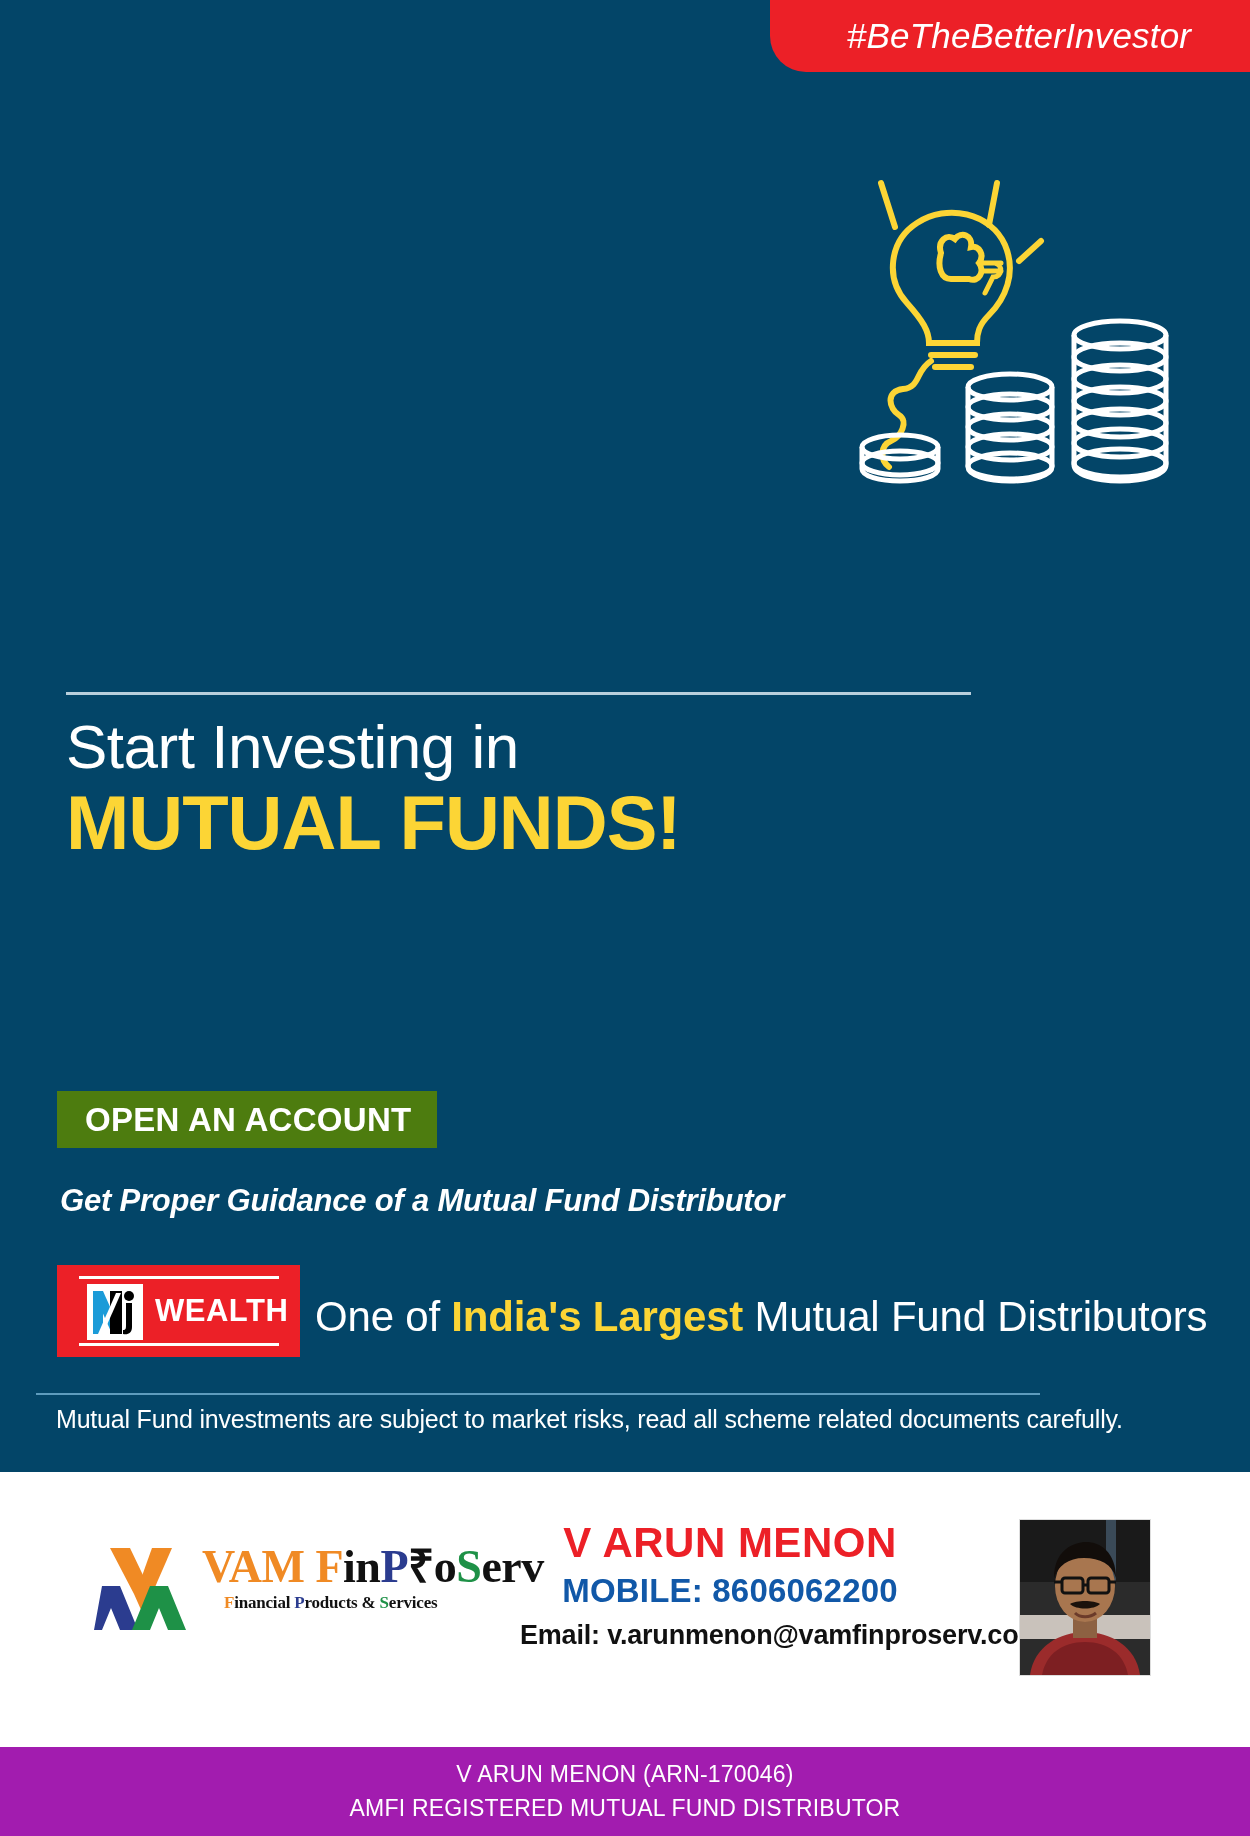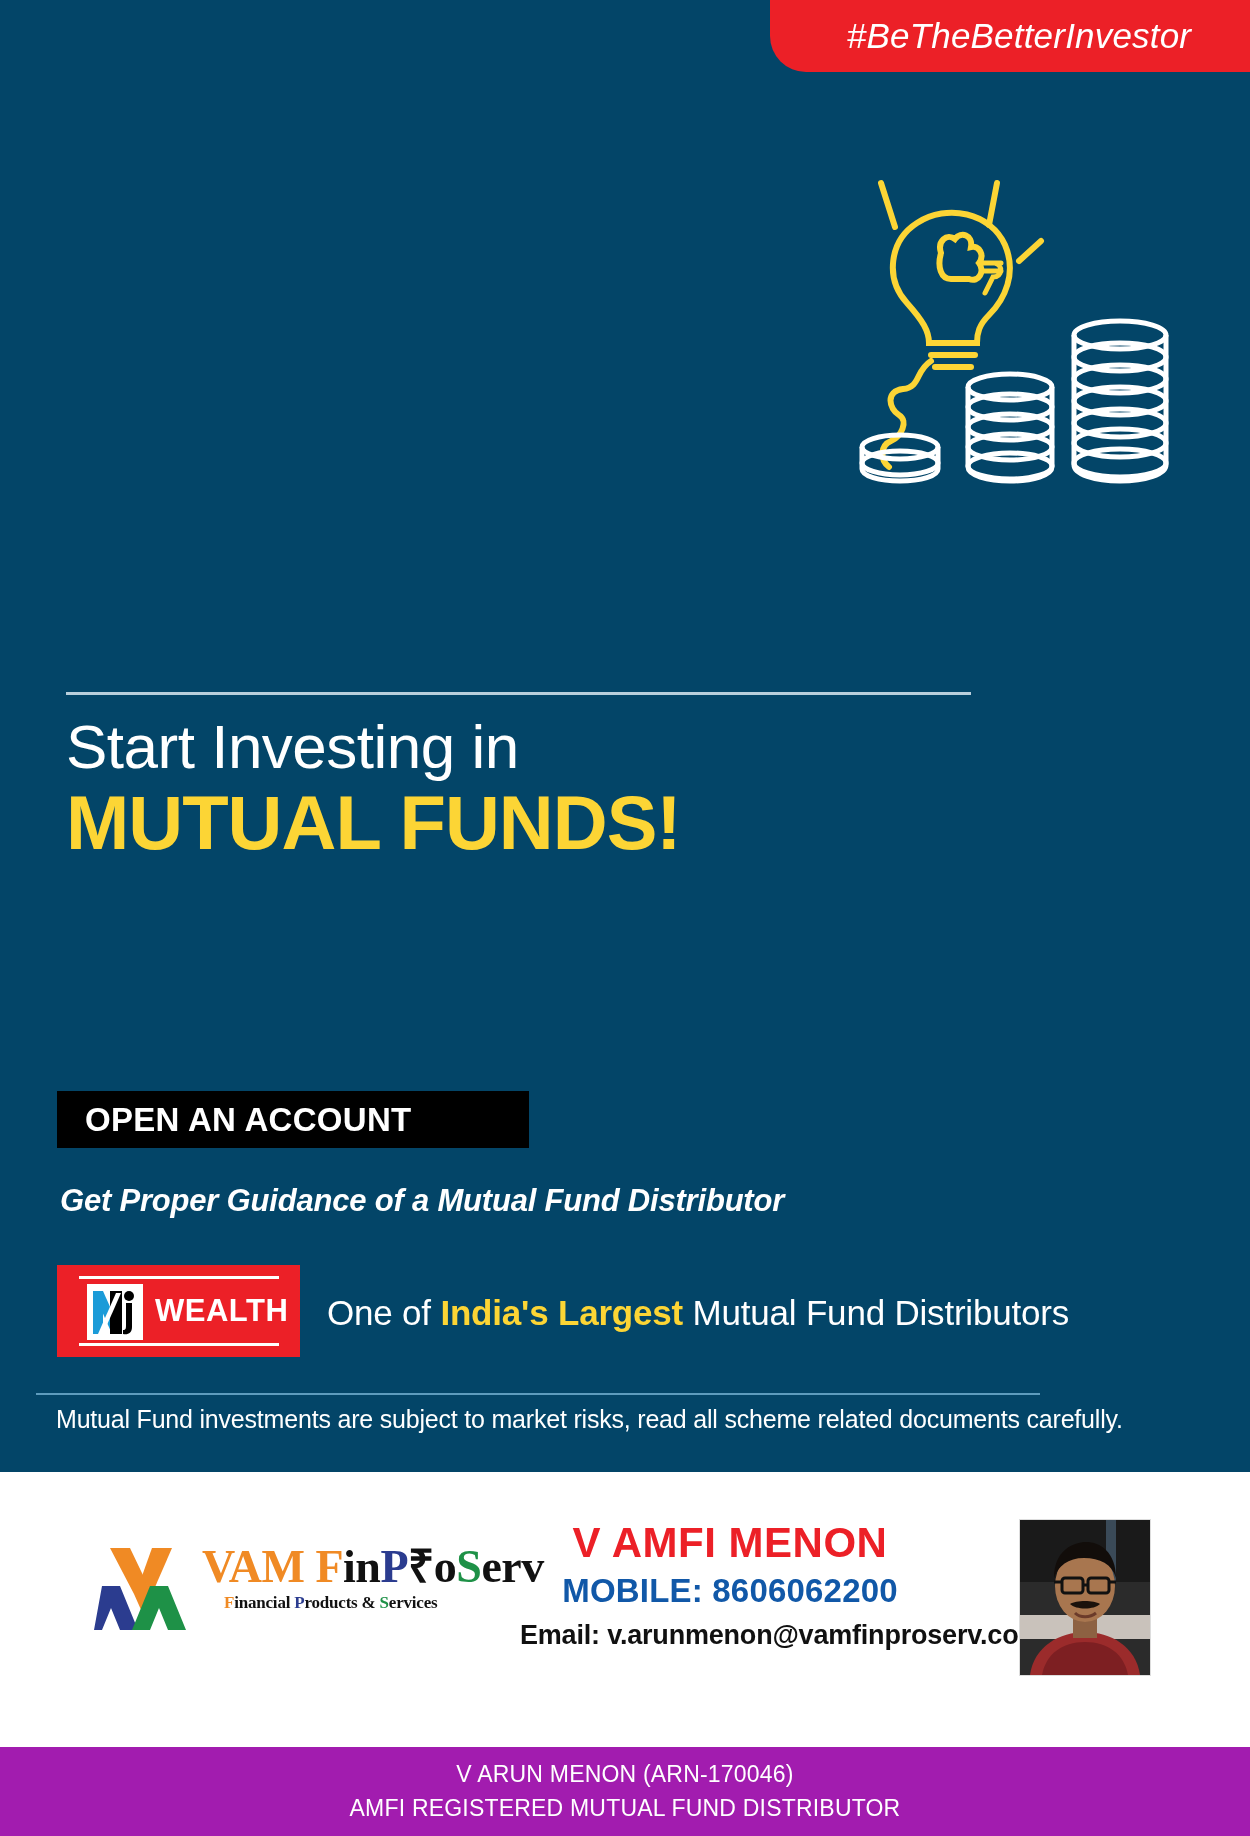--- a/index.html
+++ b/index.html
@@ -137,23 +137,23 @@
     line-height: 1.05;
     white-space: nowrap;
     margin-top: 4px;
   }
 
   
   .cta-button {
     position: absolute;
     left: 57px;
     top: 1091px;
-    width: 472px;
+    width: 380px;
     height: 57px;
-    background: #000000;
+    background: #4d7c0f;
     display: flex;
     align-items: center;
   }
   .cta-label {
     color: #ffffff;
     font-size: 33px;
     font-weight: 700;
     letter-spacing: .3px;
     padding-left: 28px;
     white-space: nowrap;
@@ -210,24 +210,24 @@
     transform: translateY(-50%);
     color: #ffffff;
     font-size: 31px;
     font-weight: 700;
     letter-spacing: .5px;
     white-space: nowrap;
   }
 
   .nj-tagline {
     position: absolute;
-    left: 327px;
+    left: 315px;
     top: 1293px;
     color: #ffffff;
-    font-size: 35px;
+    font-size: 42px;
     font-weight: 400;
     letter-spacing: -.2px;
     white-space: nowrap;
   }
   .nj-tagline .hl {
     color: #FCD535;
     font-weight: 700;
   }
 
   
@@ -476,21 +476,21 @@
           <polygon points="56,44 74,44 92,88 74,88 65,66 56,88 38,88" fill="#1E9147"></polygon>
         </svg>
       </div>
       <div class="vam-text-wrap">
         <div class="vam-main"><span class="c-or">VAM</span> <span class="c-or">F</span><span class="c-bk">in</span><span class="c-nv">P</span><span class="c-bk">₹</span><span class="c-bk">o</span><span class="c-gr">S</span><span class="c-bk">erv</span></div>
         <div class="vam-sub"><span class="c-or">F</span><span class="c-bk">inancial </span><span class="c-nv">P</span><span class="c-bk">roducts &amp; </span><span class="c-gr">S</span><span class="c-bk">ervices</span></div>
       </div>
     </div>
 
     <div class="contact">
-      <div class="contact-name">V AMFI MENON</div>
+      <div class="contact-name">V ARUN MENON</div>
       <div class="contact-mobile">MOBILE: 8606062200</div>
       <div class="contact-email">Email: v.arunmenon@vamfinproserv.com</div>
     </div>
   </div>
 
   <div class="headshot">
     <svg width="130" height="155" viewBox="0 0 130 155">
       <rect x="0" y="0" width="130" height="155" fill="#2b2b2b"></rect>
       <rect x="0" y="0" width="130" height="62" fill="#1a1a1a"></rect>
       <rect x="86" y="0" width="10" height="62" fill="#3a4a58"></rect>

